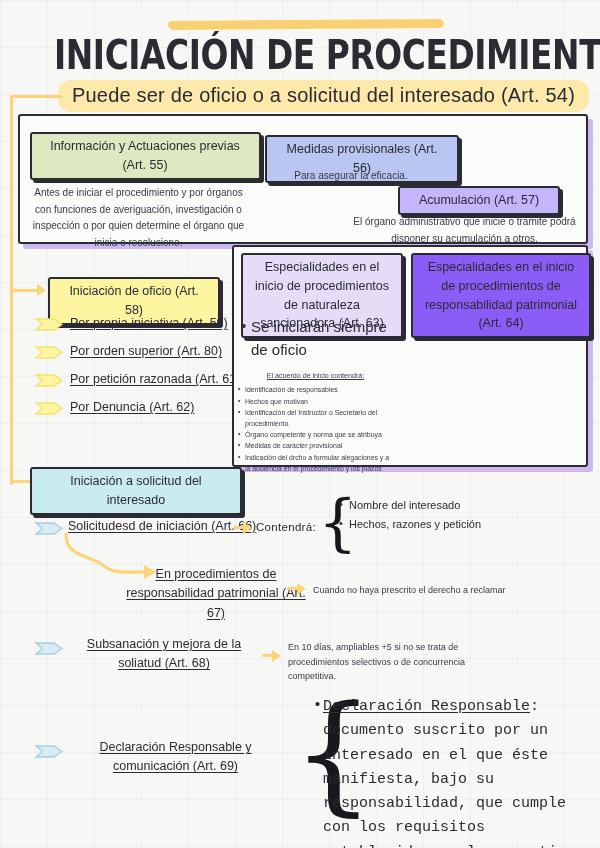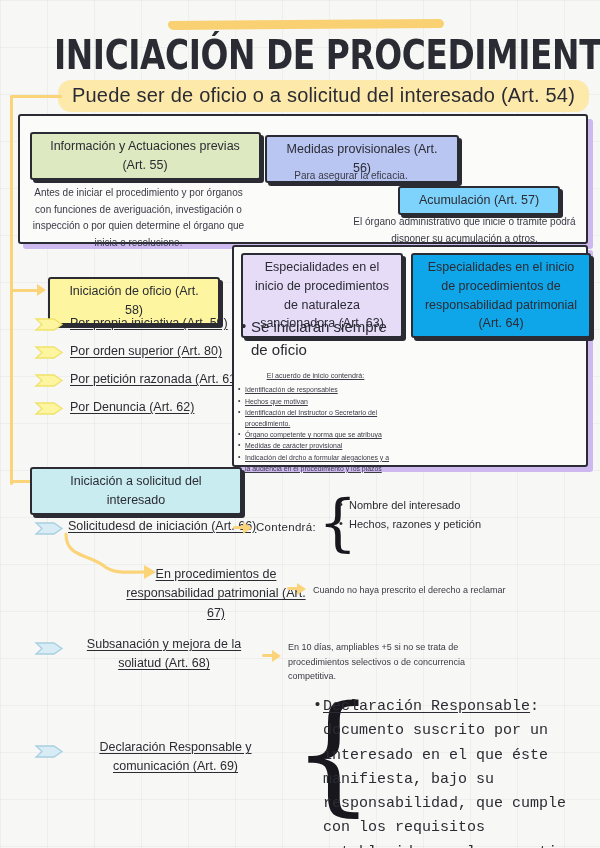--- a/index.html
+++ b/index.html
@@ -62,36 +62,36 @@
     border:2.5px solid #2b2b33;border-radius:3px;
     box-shadow:5px 5px 0 0 #cdb8f0;
   }
   .tag{
     position:absolute;border:2px solid #2b2b33;border-radius:3px;
     text-align:center;box-shadow:3px 3px 0 0 #2b2b33;
     font-size:12.5px;line-height:1.5;padding:3px 9px;color:#2b2b33;
   }
   .tag-green{background:#ddeac1;padding-left:8px;}
   .tag-blue{background:#b9c6f2;}
-  .tag-pink{background:#7dd3fc;}
+  .tag-pink{background:#c4b5fd;}
   .tag-violet{background:#e6dcf8;}
-  .tag-pink2{background:#0ea5e9;}
+  .tag-pink2{background:#8b5cf6;}
   .tag-yellow{background:#fdf5a0;box-shadow:3px 3px 0 0 #2b2b33;}
   .tag-cyan{background:#c8ecf0;box-shadow:3px 3px 0 0 #2b2b33;}
 
   .ptext{
     position:absolute;font-size:10px;line-height:1.65;color:#3a3a46;
     text-align:center;
   }
 
   .bullets{position:absolute;font-size:15px;line-height:1.5;color:#2b2b33;}
   .bullets div{margin-bottom:3px;padding-left:11px;position:relative;}
   .bullets div::before{content:"•";position:absolute;left:1px;top:-1px;}
 
-  .sublist{position:absolute;font-size:6.9px;line-height:1.62;color:#3a3a46;text-decoration:underline;}
+  .sublist{position:absolute;font-size:6.9px;line-height:1.62;color:#3a3a46;}
   .sublist .hd{text-decoration:underline;text-align:center;margin-bottom:2px;
     display:block;font-size:7.1px;}
   .sublist div.it{padding-left:7px;position:relative;}
   .sublist div.it::before{content:"•";position:absolute;left:0;top:-1px;}
 
   
   .chev{position:absolute;width:30px;height:15px;}
   .chev svg{display:block}
   .rowlabel{
     position:absolute;font-size:12.5px;color:#2b2b33;

